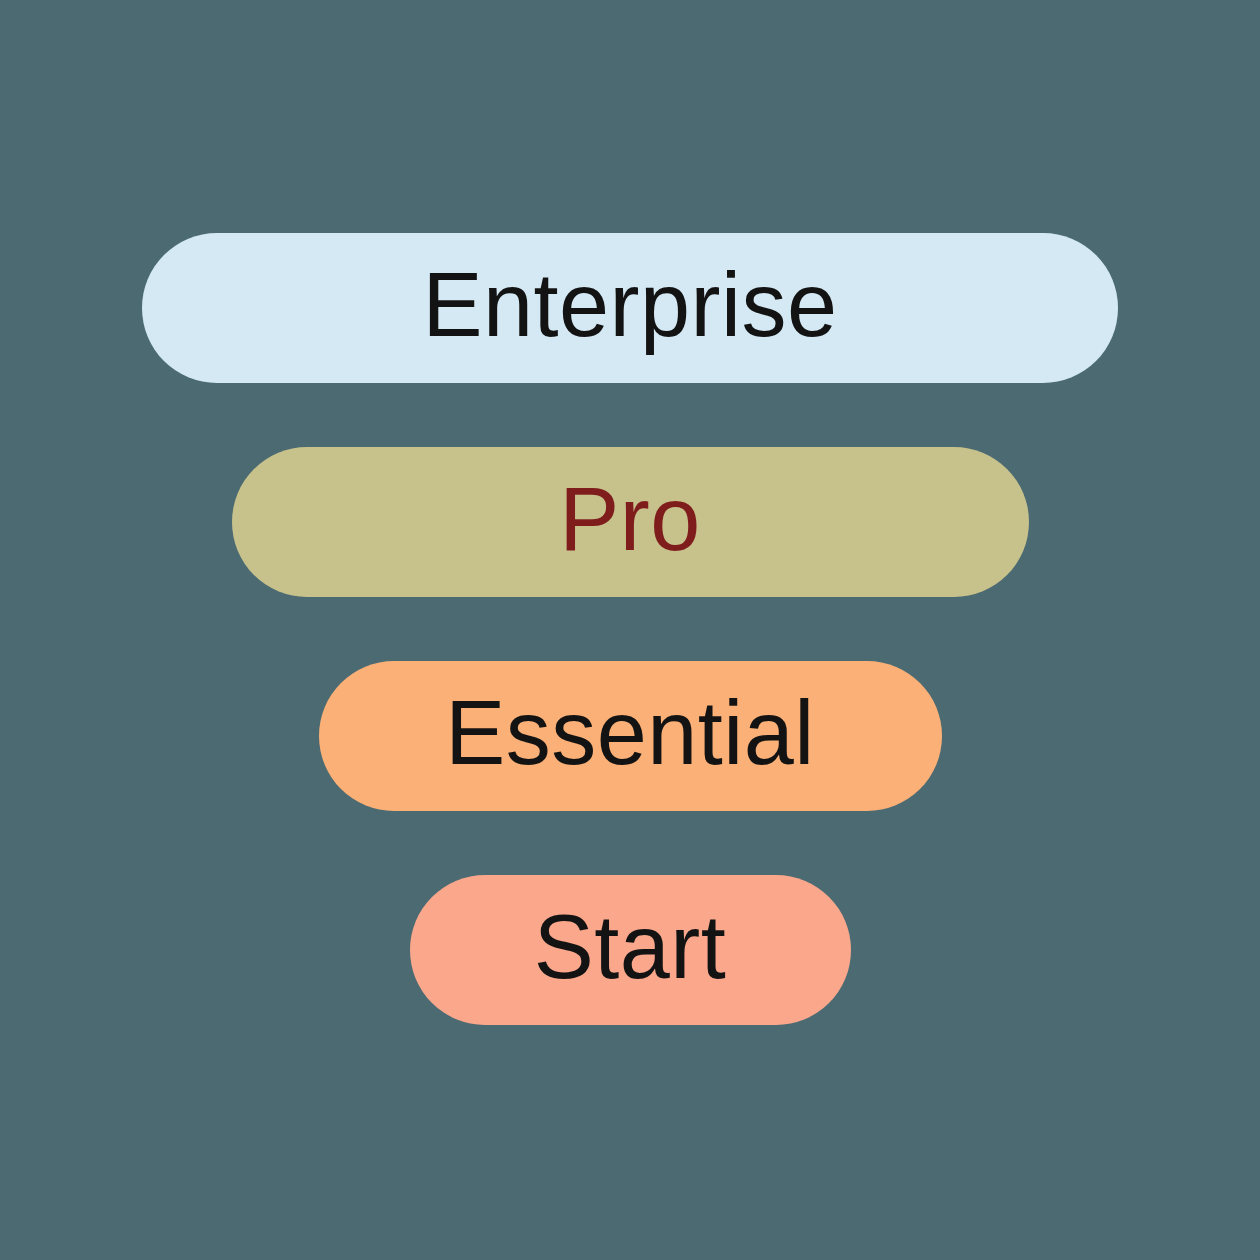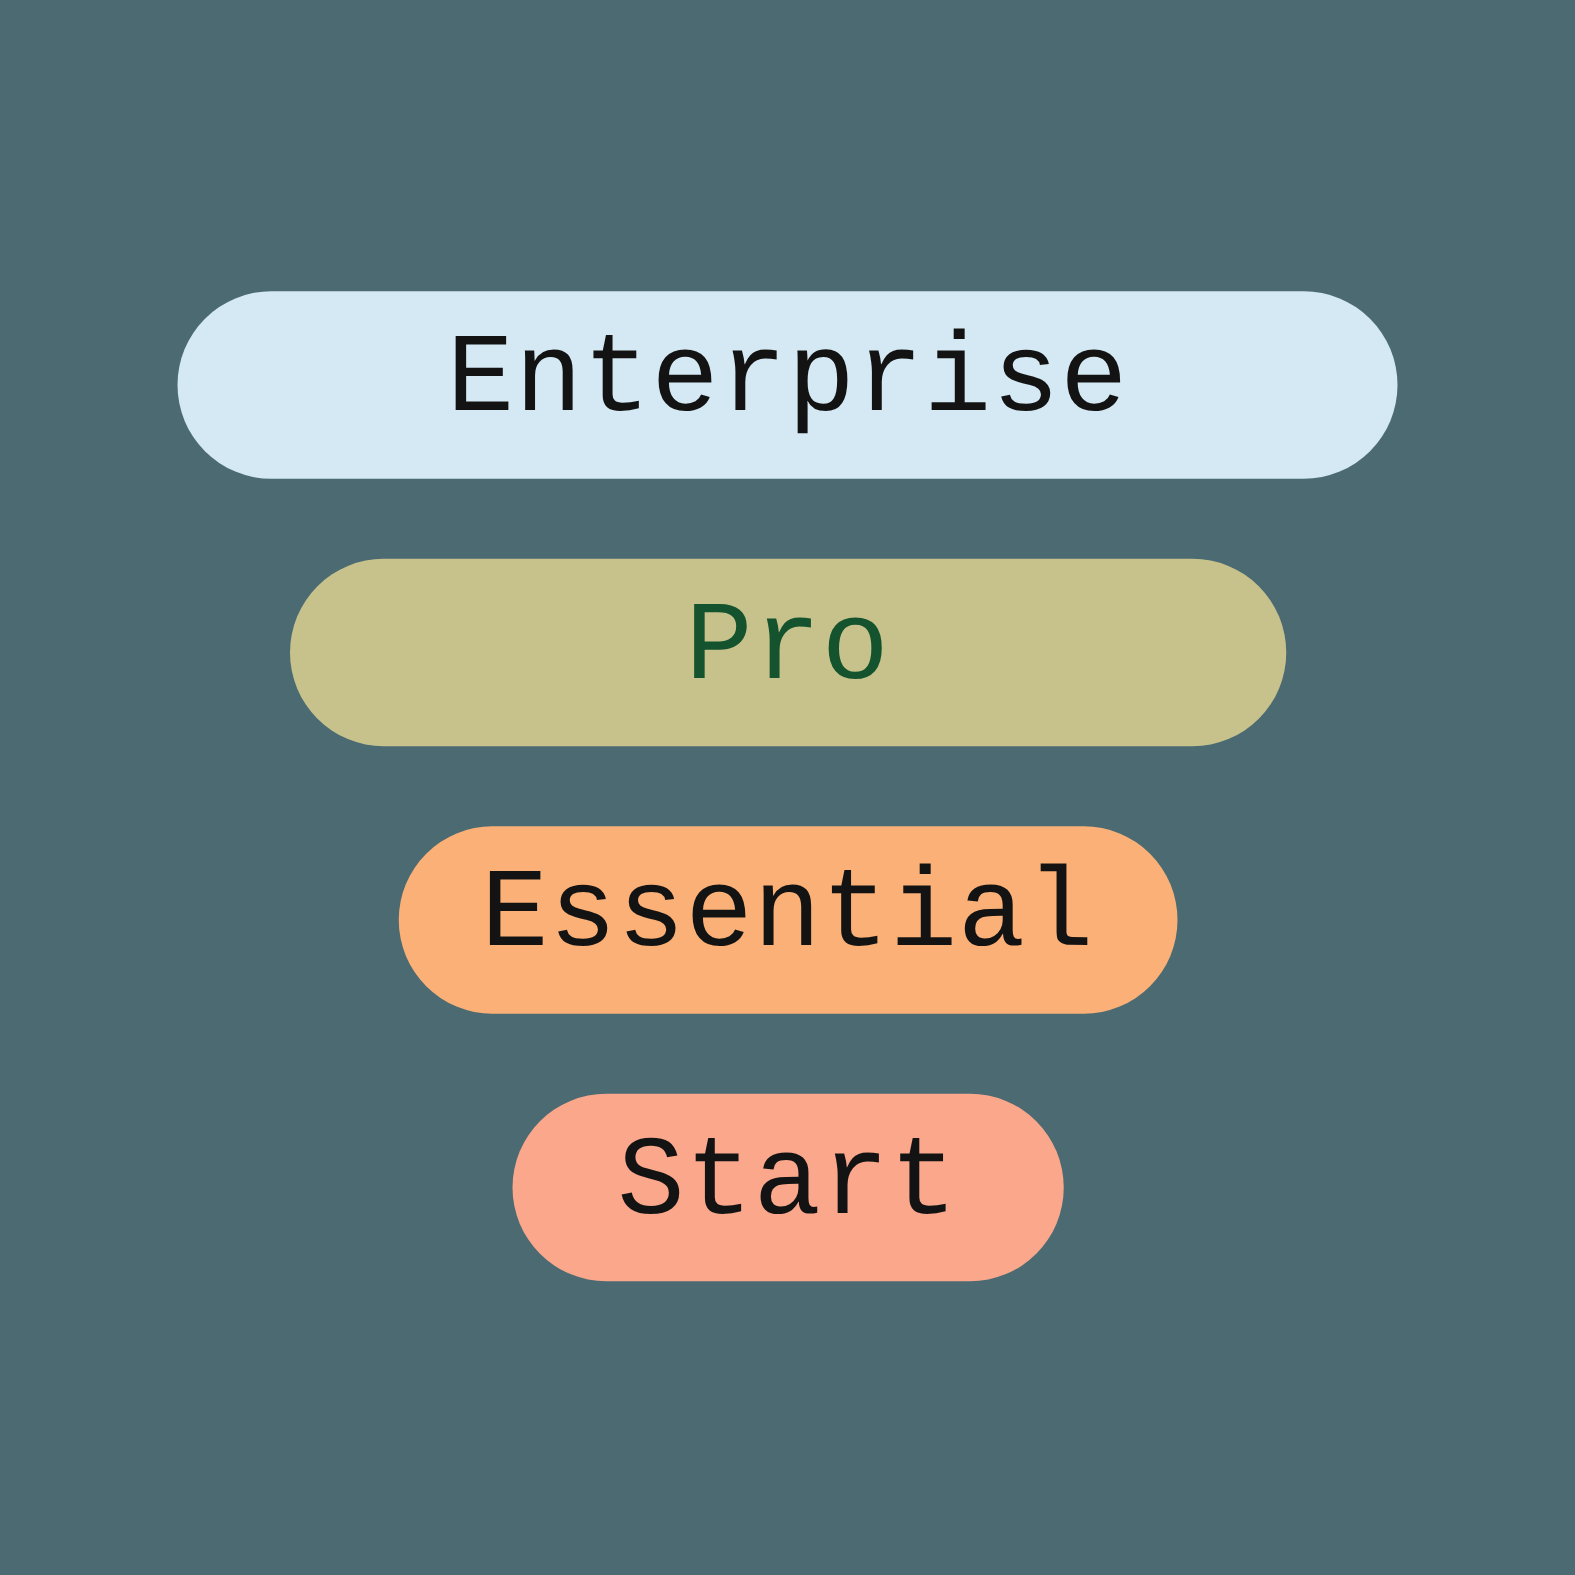--- a/index.html
+++ b/index.html
@@ -15,21 +15,20 @@
   }
   .funnel {
     position: absolute;
     top: 233px;
     left: 0;
     right: 0;
     display: flex;
     flex-direction: column;
     align-items: center;
     gap: 64px;
-    font-family: Liberation Mono, monospace;
   }
   .seg {
     height: 150px;
     border-radius: 75px;
     display: flex;
     align-items: center;
     justify-content: center;
     box-sizing: border-box;
   }
   .seg-label {
@@ -42,21 +41,21 @@
   }
 </style>
 </head>
 <body style="background: rgb(76, 106, 114);">
 
 <div class="funnel">
   <div class="seg" style="background: rgb(212, 233, 243); width: 976px;">
     <span class="seg-label" style="color: rgb(19, 19, 19);">Enterprise</span>
   </div>
   <div class="seg" style="background: rgb(199, 194, 140); width: 797px;">
-    <span class="seg-label" style="color: #14532d;">Pro</span>
+    <span class="seg-label" style="color: #7f1d1d;">Pro</span>
   </div>
   <div class="seg" style="background: rgb(250, 176, 118); width: 623px;">
     <span class="seg-label" style="color: rgb(19, 19, 19);">Essential</span>
   </div>
   <div class="seg" style="background: rgb(250, 167, 140); width: 441px;">
     <span class="seg-label" style="color: rgb(19, 19, 19); text-align: right;">Start</span>
   </div>
 </div>
 
 </body></html>

